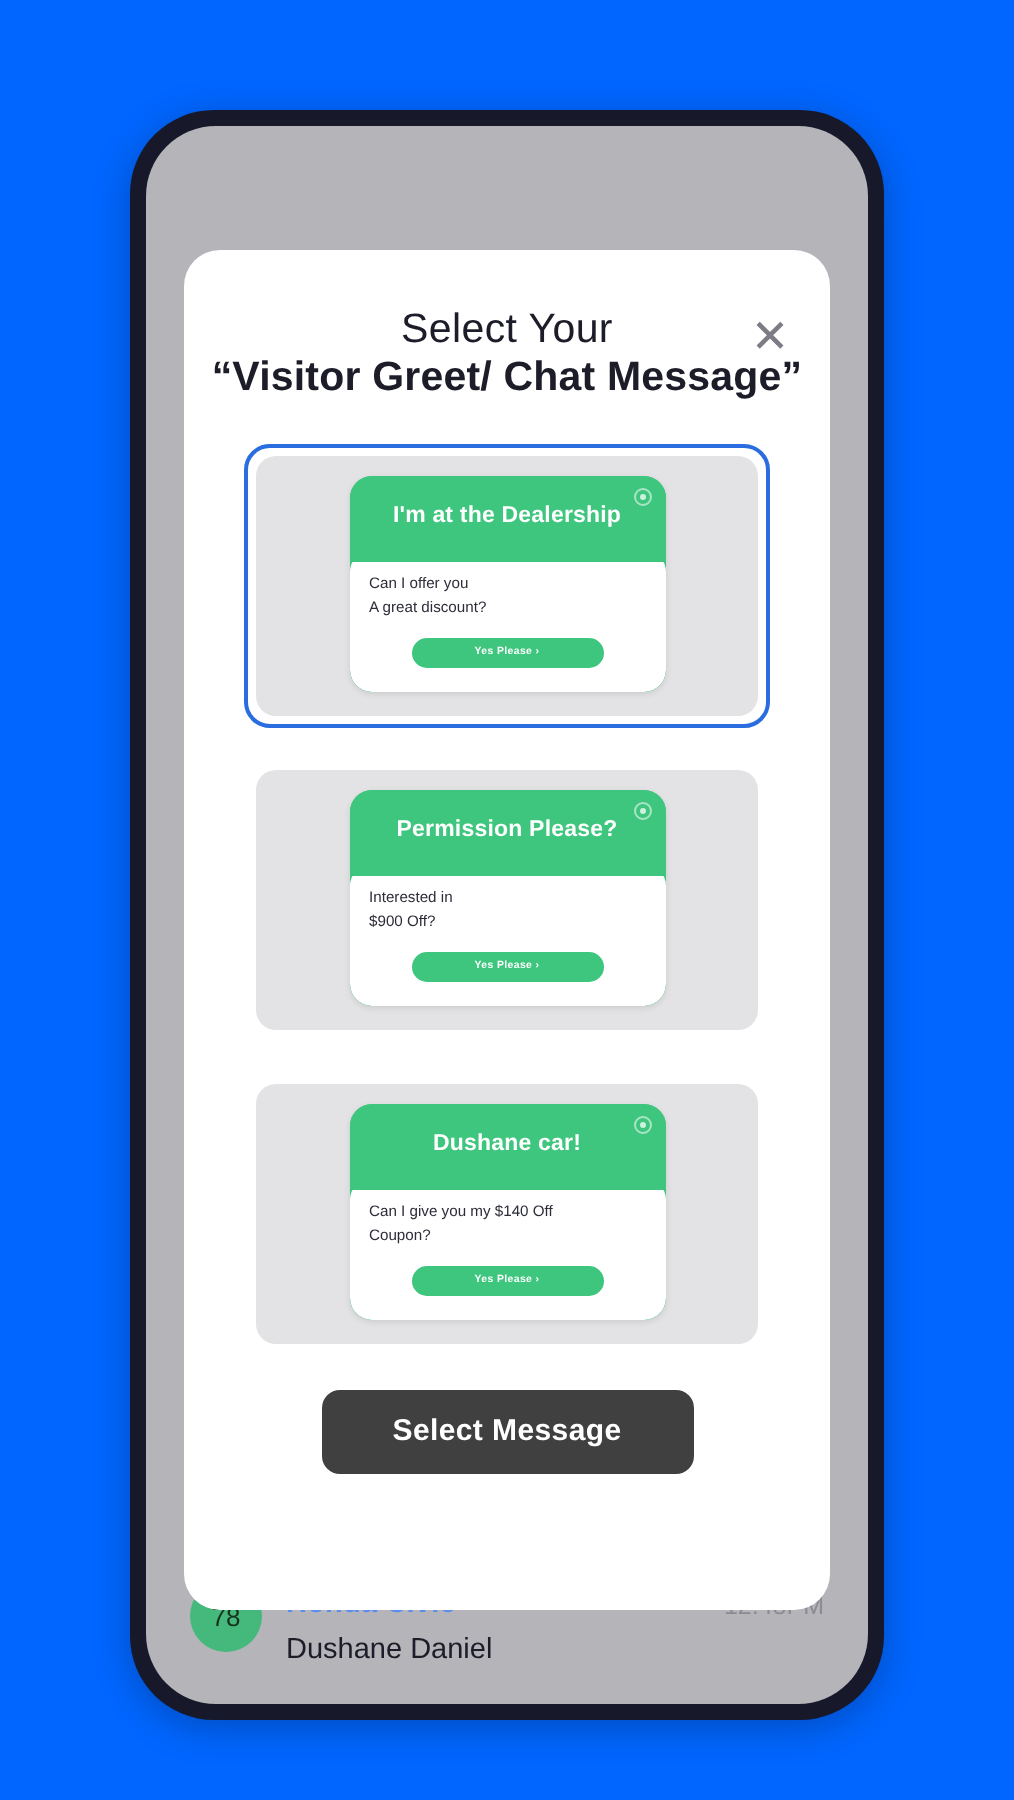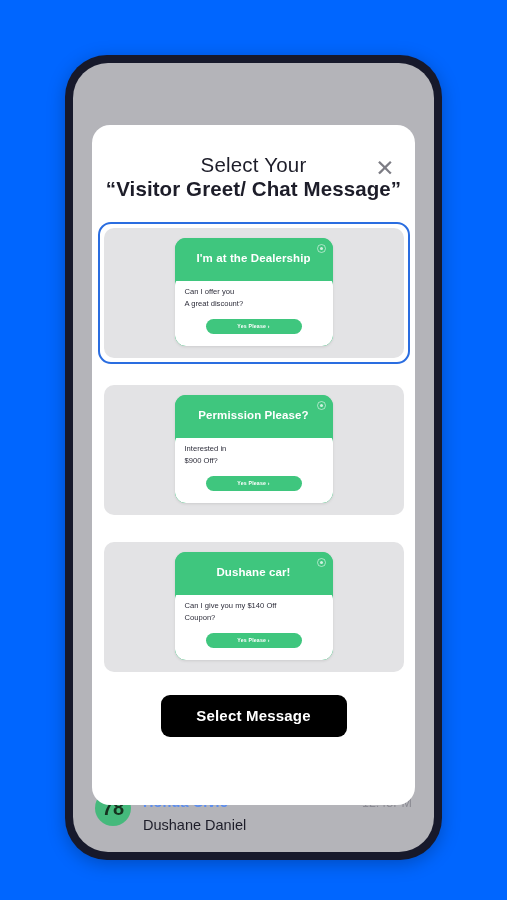--- a/index.html
+++ b/index.html
@@ -53,21 +53,21 @@
   .title-l2 {
     font-size:20.5px; font-weight:700; color:#1d1d29;
     margin-top:0; letter-spacing:.1px;
   }
 
   
   .options { margin-top:21px; padding:0 0; }
 
   .option {
     position:relative;
-    width:312px; margin:0 auto 15px auto;
+    width:263px; margin:0 auto 15px auto;
     border:2px solid transparent;
     border-radius:13px;
     padding:4px;
     cursor:pointer;
   }
   .option.selected { border-color:#2a6de0; }
 
   .option-inner {
     background:#e3e3e5;
     border-radius:10px;
@@ -120,38 +120,38 @@
     background:#3fc67e; border-radius:9px;
     color:#ffffff; font-size:5.2px; font-weight:700;
     display:flex; align-items:center; justify-content:center;
     letter-spacing:.2px;
   }
 
   
   .primary-wrap { margin-top:17px; display:flex; justify-content:center; }
   .primary-btn {
     width:186px; height:42px;
-    background:#000000;
+    background:#404040;
     border-radius:9px;
     color:#ffffff; font-size:15px; font-weight:700;
     display:flex; align-items:center; justify-content:center;
     cursor:pointer; letter-spacing:.2px;
   }
 
   
   .footer-row {
     position:absolute; left:0; right:0; bottom:0;
     height:70px; padding:12px 22px 0 22px;
   }
   .avatar {
     position:absolute; left:22px; top:8px;
     width:36px; height:36px; border-radius:50%;
     background:#45b97c;
     display:flex; align-items:center; justify-content:center;
-    color:#16321f; font-size:20px; font-weight:700;
+    color:#16321f; font-size:13px; font-weight:400;
   }
   .footer-main { margin-left:48px; position:relative; }
   .footer-car {
     color:#5b8def; font-size:14.5px; font-weight:700;
     letter-spacing:.1px;
   }
   .footer-name {
     color:#1d1d29; font-size:14.5px; font-weight:400;
     margin-top:7px;
   }

